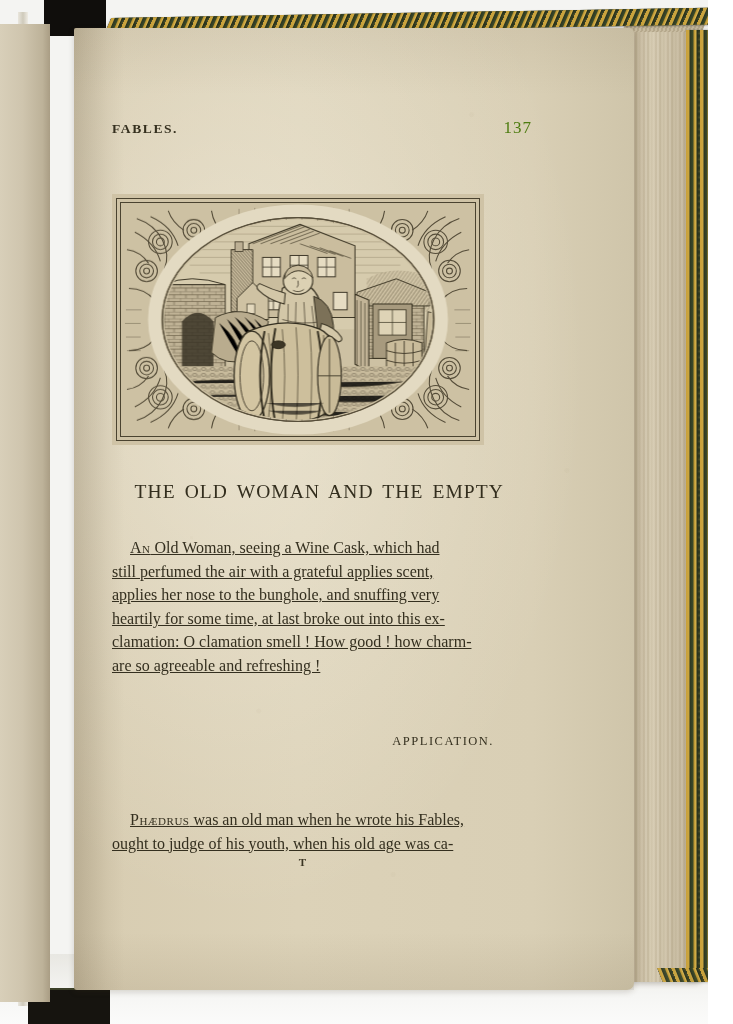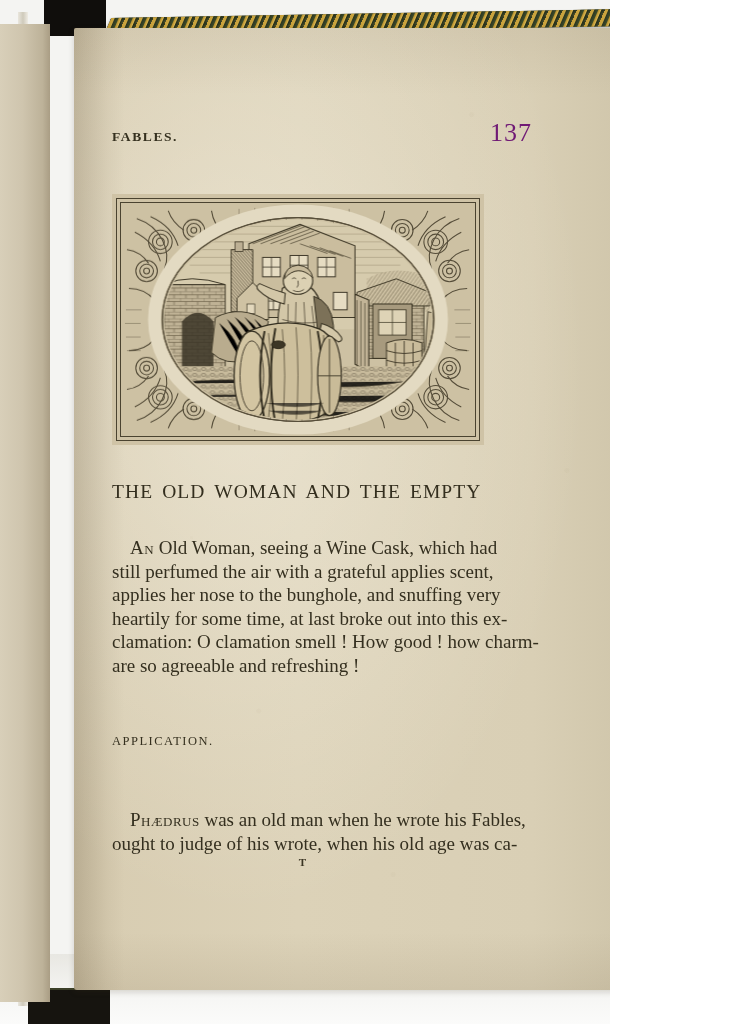--- a/index.html
+++ b/index.html
@@ -8,21 +8,21 @@
   html, body {
     width: 733px;
     height: 1024px;
     overflow: hidden;
     background: #ffffff;
     font-family: "Liberation Serif", "DejaVu Serif", serif;
   }
 
   #scene {
     position: relative;
-    width: 610px;
+    width: 708px;
     height: 1024px;
     background: #f2f2f0;
     overflow: hidden;
   }
 
   
   .surface {
     position: absolute;
     inset: 0;
     background: #f4f4f2;
@@ -155,23 +155,23 @@
     color: #35301f;
   }
   .head-title {
     font-size: 13.5px;
     letter-spacing: 1.6px;
     font-weight: 600;
     font-variant: small-caps;
     text-transform: uppercase;
   }
   .head-folio {
-    font-size: 26px;
+    font-size: 17px;
     letter-spacing: 1px;
-    color: #701a75;
+    color: #4d7c0f;
   }
 
   
   .plate {
     position: absolute;
     left: 112px; top: 194px;
     width: 372px; height: 251px;
     background: #cfc3a6;
     padding: 4px;
   }
@@ -187,57 +187,58 @@
     overflow: hidden;
     background: #d2c6a9;
   }
   .plate-inner svg { display: block; width: 100%; height: 100%; }
 
   
   .fable-title {
     position: absolute;
     left: 112px; top: 478px;
     width: 392px;
-    text-align: left;
+    text-align: right;
     color: #332e1e;
     font-size: 19.5px;
     line-height: 27px;
     letter-spacing: 1.1px;
   }
   .fable-title .ln { display: block; }
   .fable-title .ln1 { word-spacing: 3px; }
 
   
   .body-block {
     position: absolute;
     left: 112px;
     width: 382px;
     color: #342f1f;
-    font-size: 19px;
+    font-size: 16px;
     line-height: 23.6px;
     text-align: justify;
+    text-decoration: underline;
   }
   .body-1 { top: 536px; }
   .body-2 { top: 764px; margin-top: 44px; }
 
   .body-block p { margin: 0; }
   .body-block .line {
     display: block;
     white-space: nowrap;
   }
   .smallcaps {
     font-variant: small-caps;
     letter-spacing: .5px;
   }
 
   .application-head {
     position: absolute;
     left: 112px; top: 734px;
     width: 382px;
-    text-align: left;
+    text-align: right;
     color: #35301f;
     font-size: 12.5px;
     letter-spacing: 1.5px;
     text-transform: uppercase;
   }
 
   .catchword {
     position: absolute;
     left: 112px; top: 856px;
     width: 382px;
@@ -557,19 +558,19 @@
       <span class="line">clamation: O clamation smell ! How good ! how charm-</span>
       <span class="line">are so agreeable and refreshing !</span>
     </p>
   </div>
 
   <div class="application-head">APPLICATION.</div>
 
   <div class="body-block body-2">
     <p>
       <span class="line"><span style="padding-left:18px"></span><span class="smallcaps">Phædrus</span><span> was an old man when he wrote his Fables,</span></span>
-      <span class="line">ought to judge of his wrote, when his old age was ca-</span>
+      <span class="line">ought to judge of his youth, when his old age was ca-</span>
     </p>
   </div>
 
   <div class="catchword">T</div>
 
 </div>
 
 </body></html>

